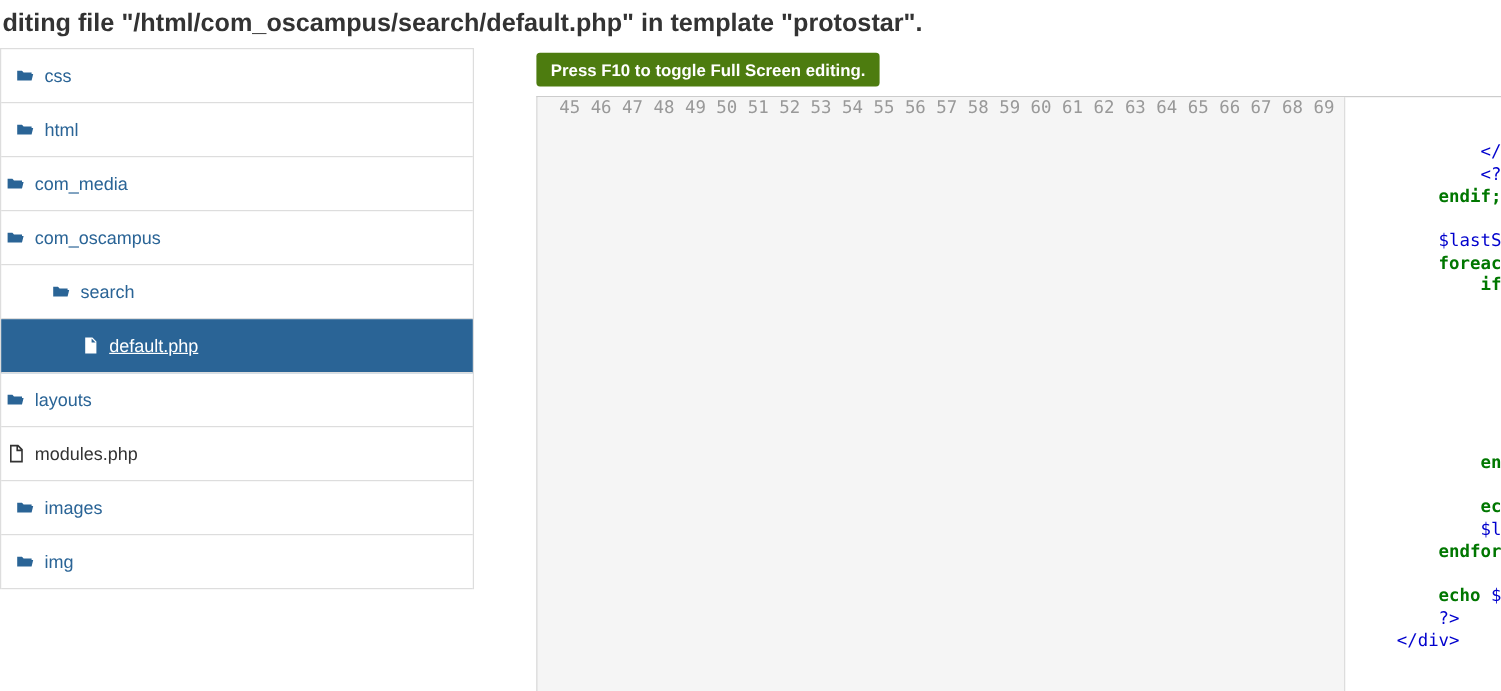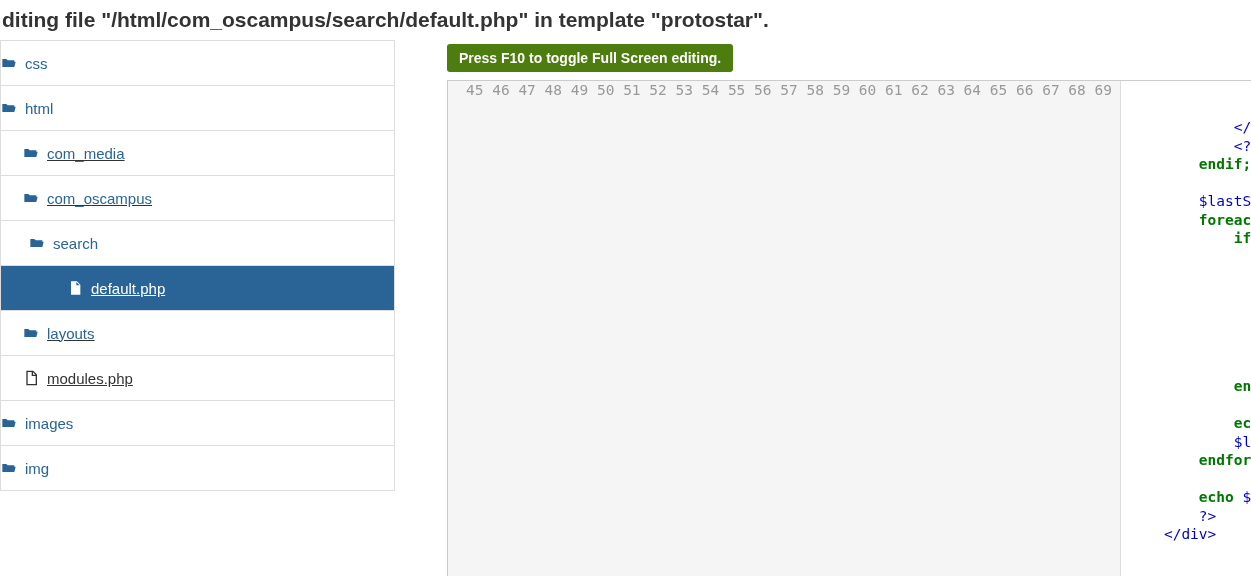--- a/index.html
+++ b/index.html
@@ -1,23 +1,23 @@
 <!DOCTYPE html>
 <html><head>
 <meta charset="utf-8">
 <style>
 * { margin:0; padding:0; box-sizing:border-box; }
 body { font-family:Arial,Helvetica,sans-serif; font-size:14px; background:#fff; color:#333; width:1251px; }
 .pg-title { font-size:21px; color:#333; padding:8px 0 8px 2px; font-weight:700; }
 .layout { display:flex; gap:52px; }
 .sidebar { width:395px; }
 .tree { border:1px solid #ddd; border-bottom:none; }
-.row { display:flex; align-items:center; height:45px; border-bottom:1px solid #ddd; padding-left:0; gap:8px; cursor:pointer; }
-.row.lvl1 { padding-left:22px;text-decoration:underline; }
-.row.lvl2 { padding-left:28px; }
+.row { display:flex; align-items:center; height:45px; border-bottom:1px solid #ddd; padding-left:12px; gap:8px; cursor:pointer; }
+.row.lvl1 { padding-left:4px; }
+.row.lvl2 { padding-left:42px; }
 .row.lvl3 { padding-left:66px;text-decoration:underline; }
 .row.sel  { background:#2a6496; color:#fff; }
 .row.sel .lbl { color:#fff; }
 .row.sel svg path, .row.sel svg rect { fill:#fff; }
 .ico { width:16px; height:16px; flex:none; }
 .lbl { color:#2a6496; font-size:15px; }
 .row.plain .lbl { color:#333; }
 .folder-open { fill:#2a6496; }
 .file-ico { fill:#333; }
 .main { flex:1; }

